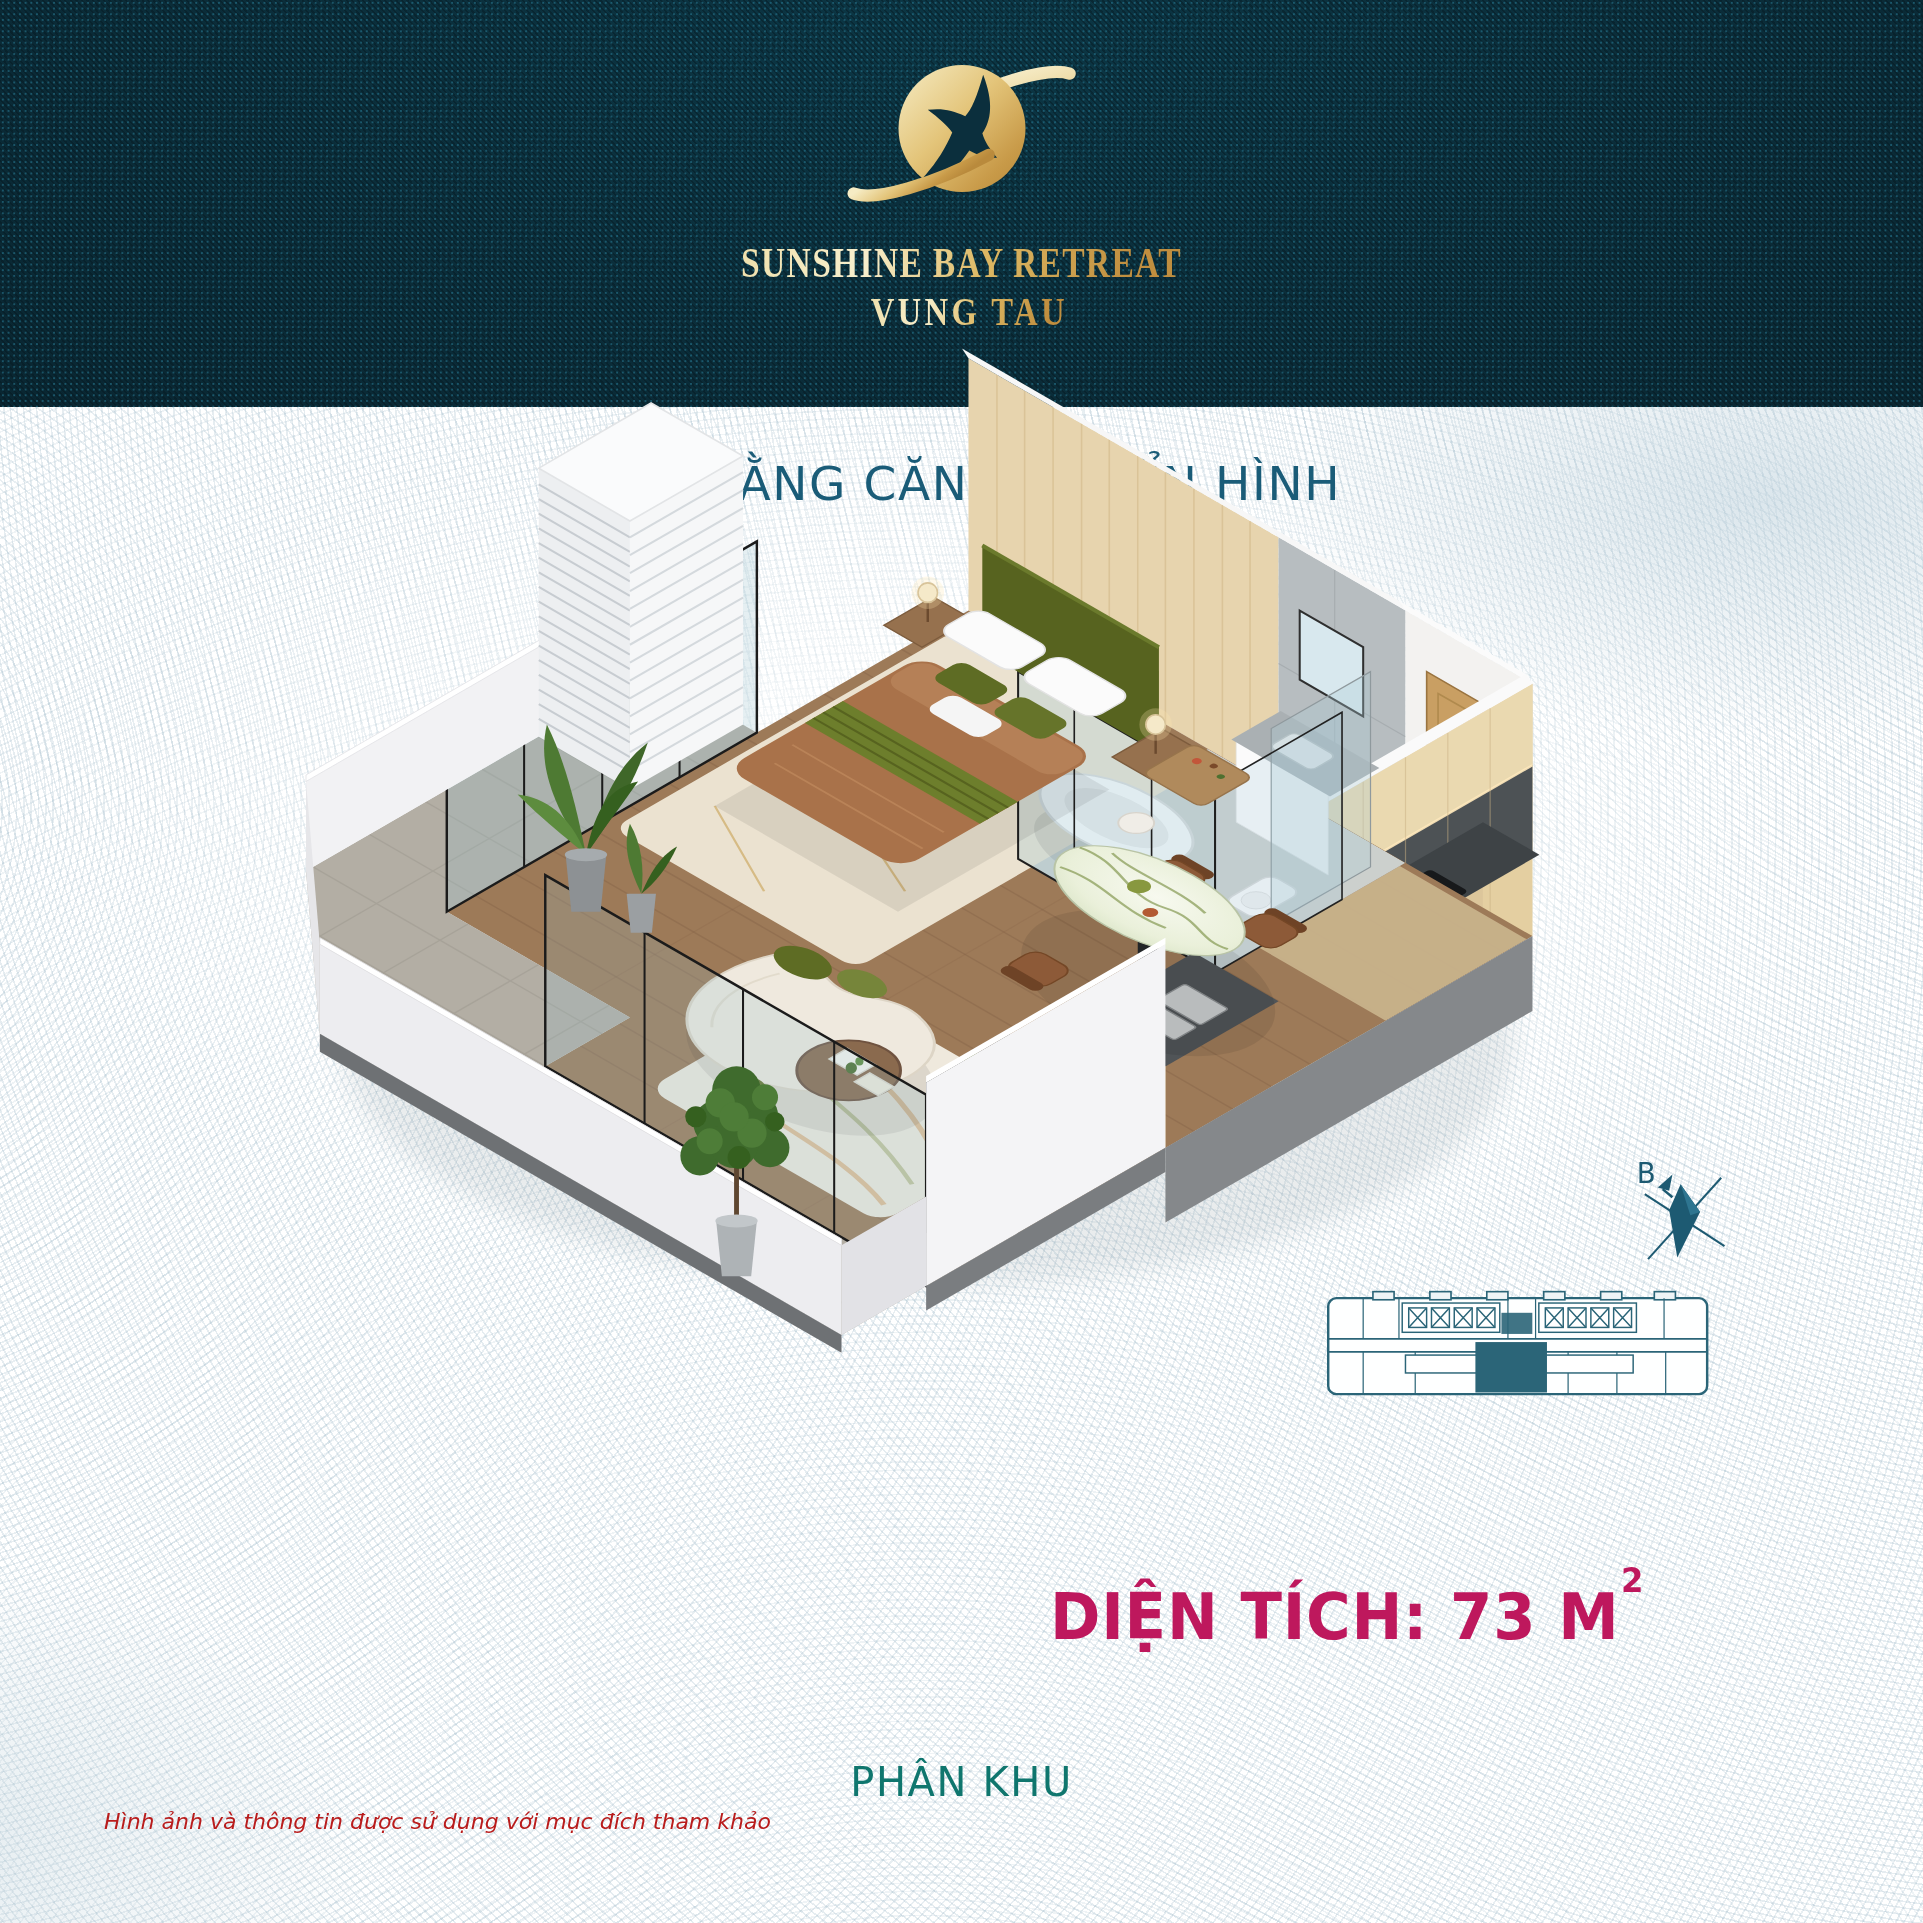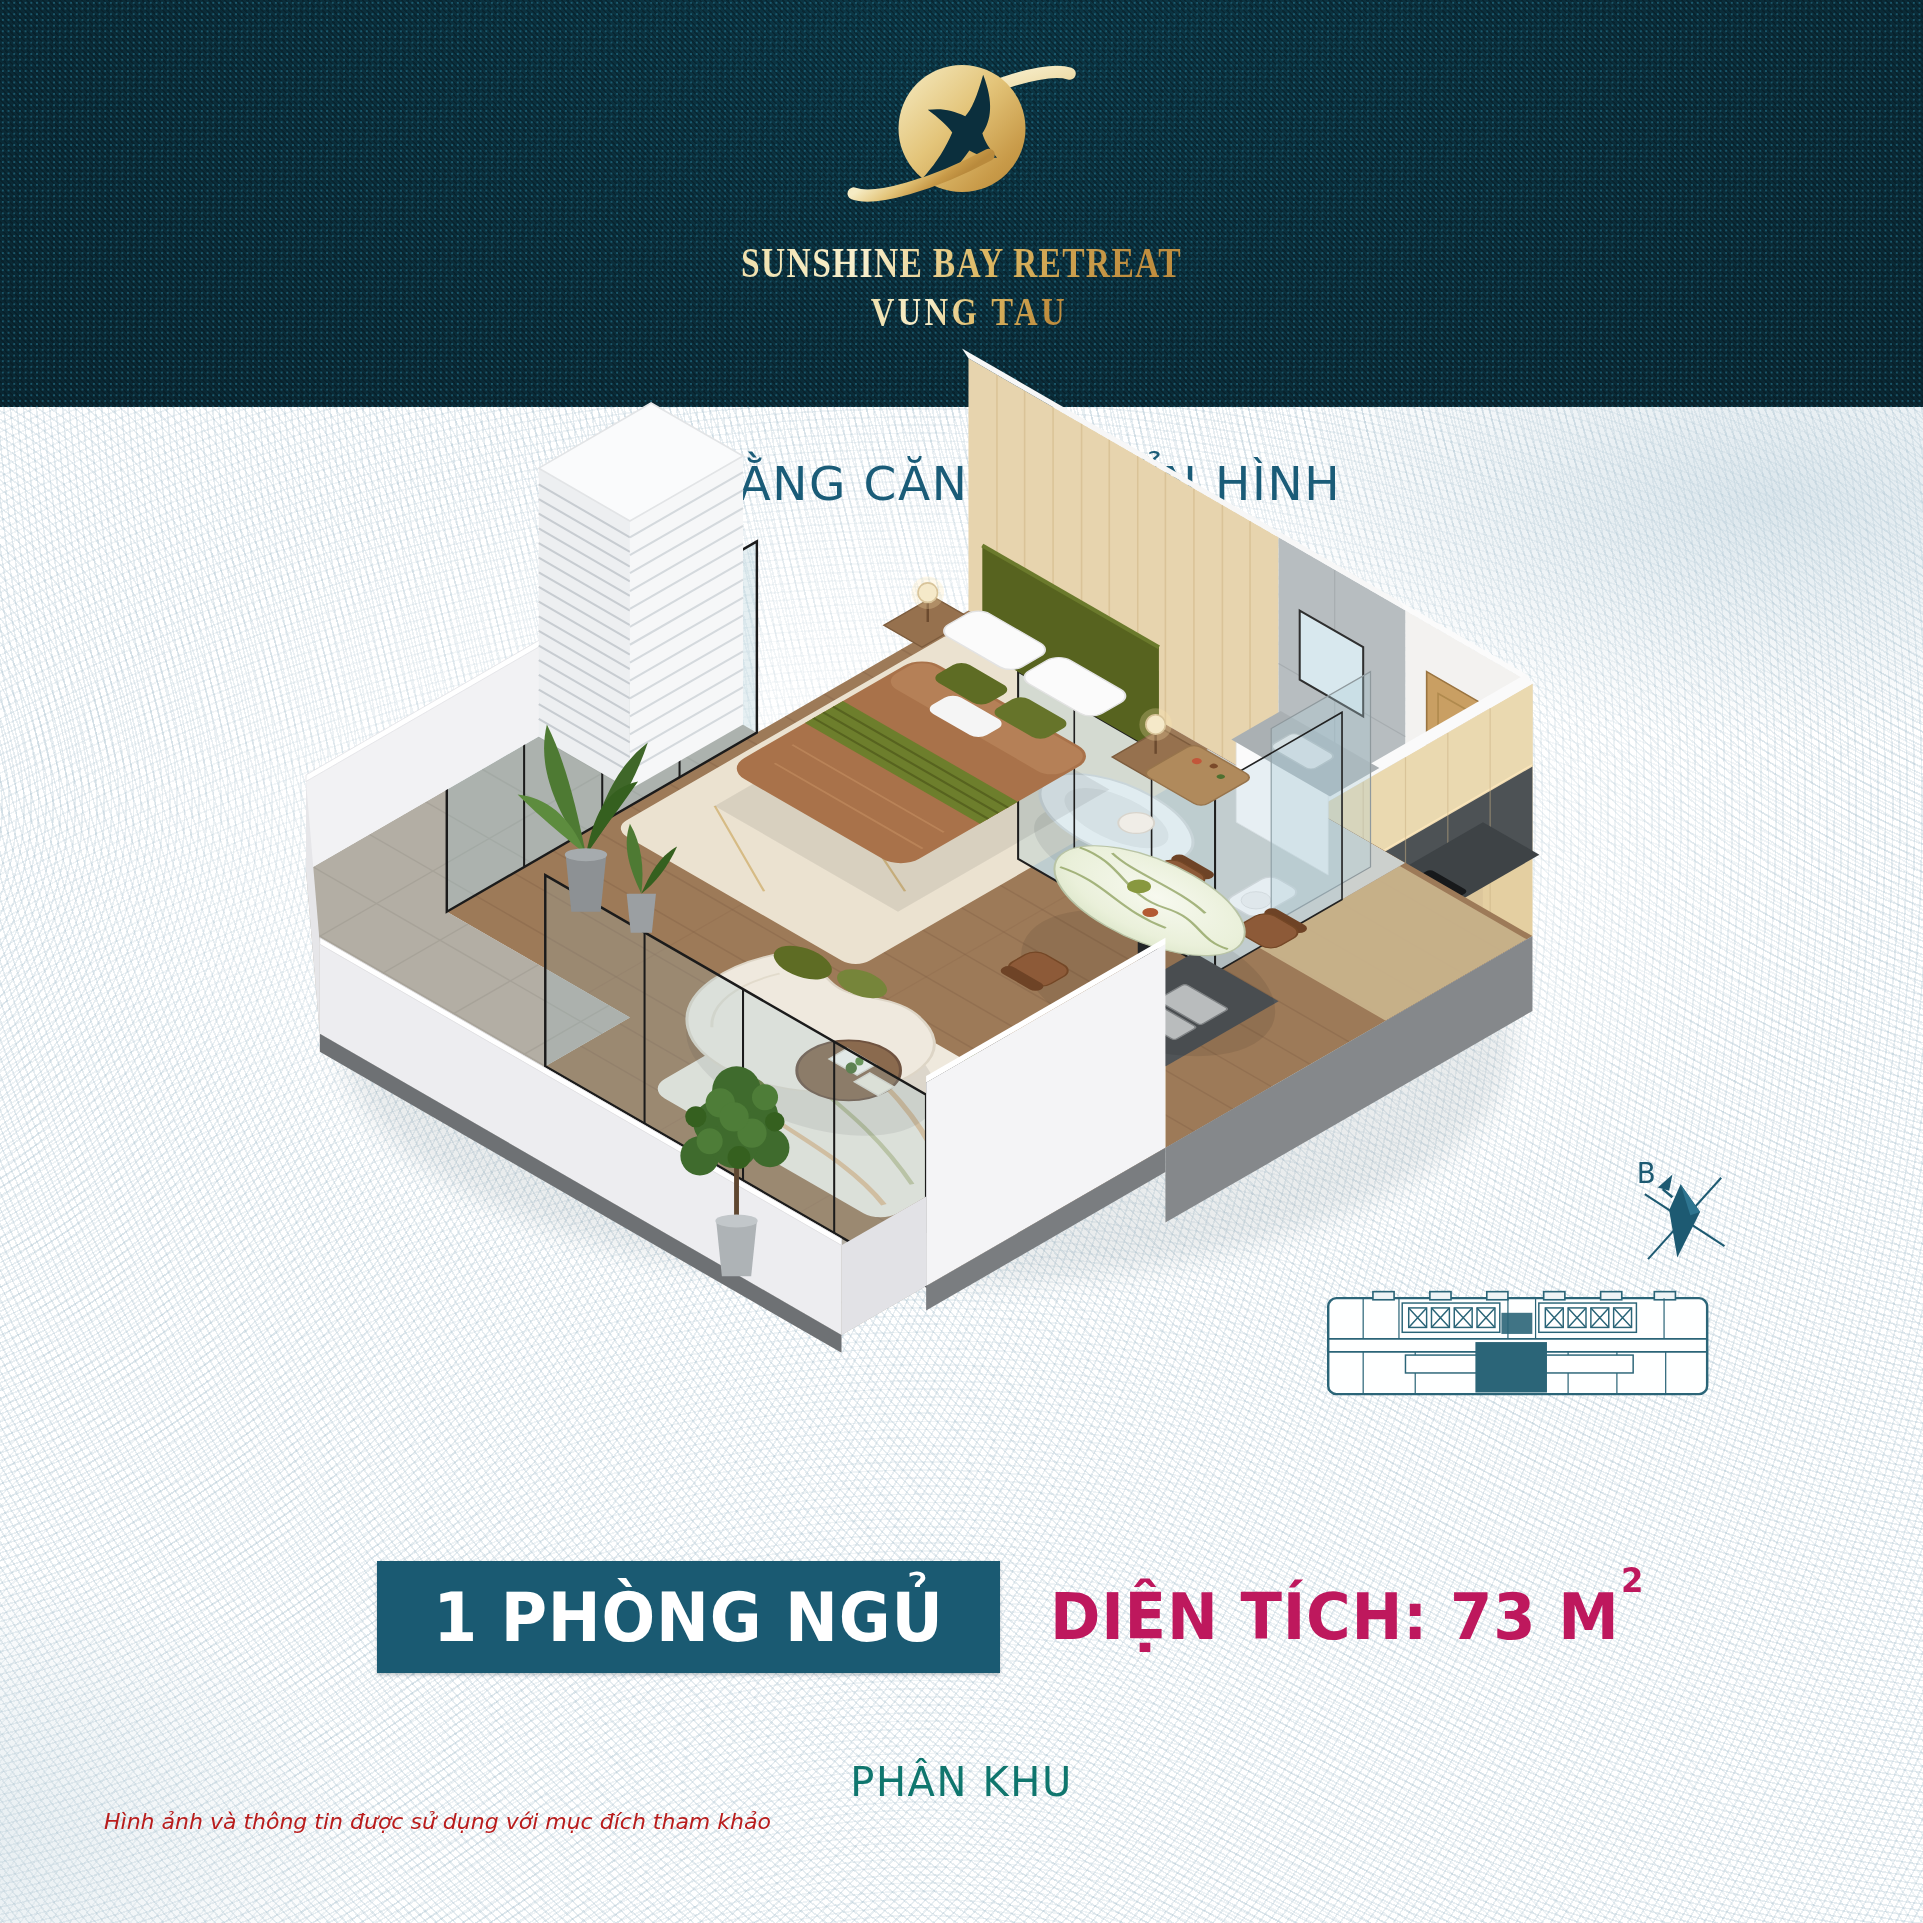--- a/index.html
+++ b/index.html
@@ -495,22 +495,19 @@
                  M272,54 l22,24 m0,-24 l-22,24 M300,54 l22,24 m0,-24 l-22,24 M328,54 l22,24 m0,-24 l-22,24 M356,54 l22,24 m0,-24 l-22,24" fill="none"></path>
         <rect x="100" y="112" width="112" height="22"></rect>
         <rect x="268" y="112" width="112" height="22"></rect>
       </g>
     </g>
 
     <rect x="186" y="96" width="88" height="62" fill="#2b6578"></rect>
     <rect x="218" y="60" width="38" height="26" fill="#2b6578" opacity=".9"></rect>
   </svg>
 
-  <div class="badge">
-    <span>1 PHÒNG NGỦ</span>
-  </div>
   <div class="area">
     <span class="condense"><span>DIỆN TÍCH: 73 M</span><sup>2</sup></span>
   </div>
   <div class="zone-label">PHÂN KHU</div>
   <div class="disclaimer">Hình ảnh và thông tin được sử dụng với mục đích tham khảo</div>
 </div>
 
 
 </body></html>

